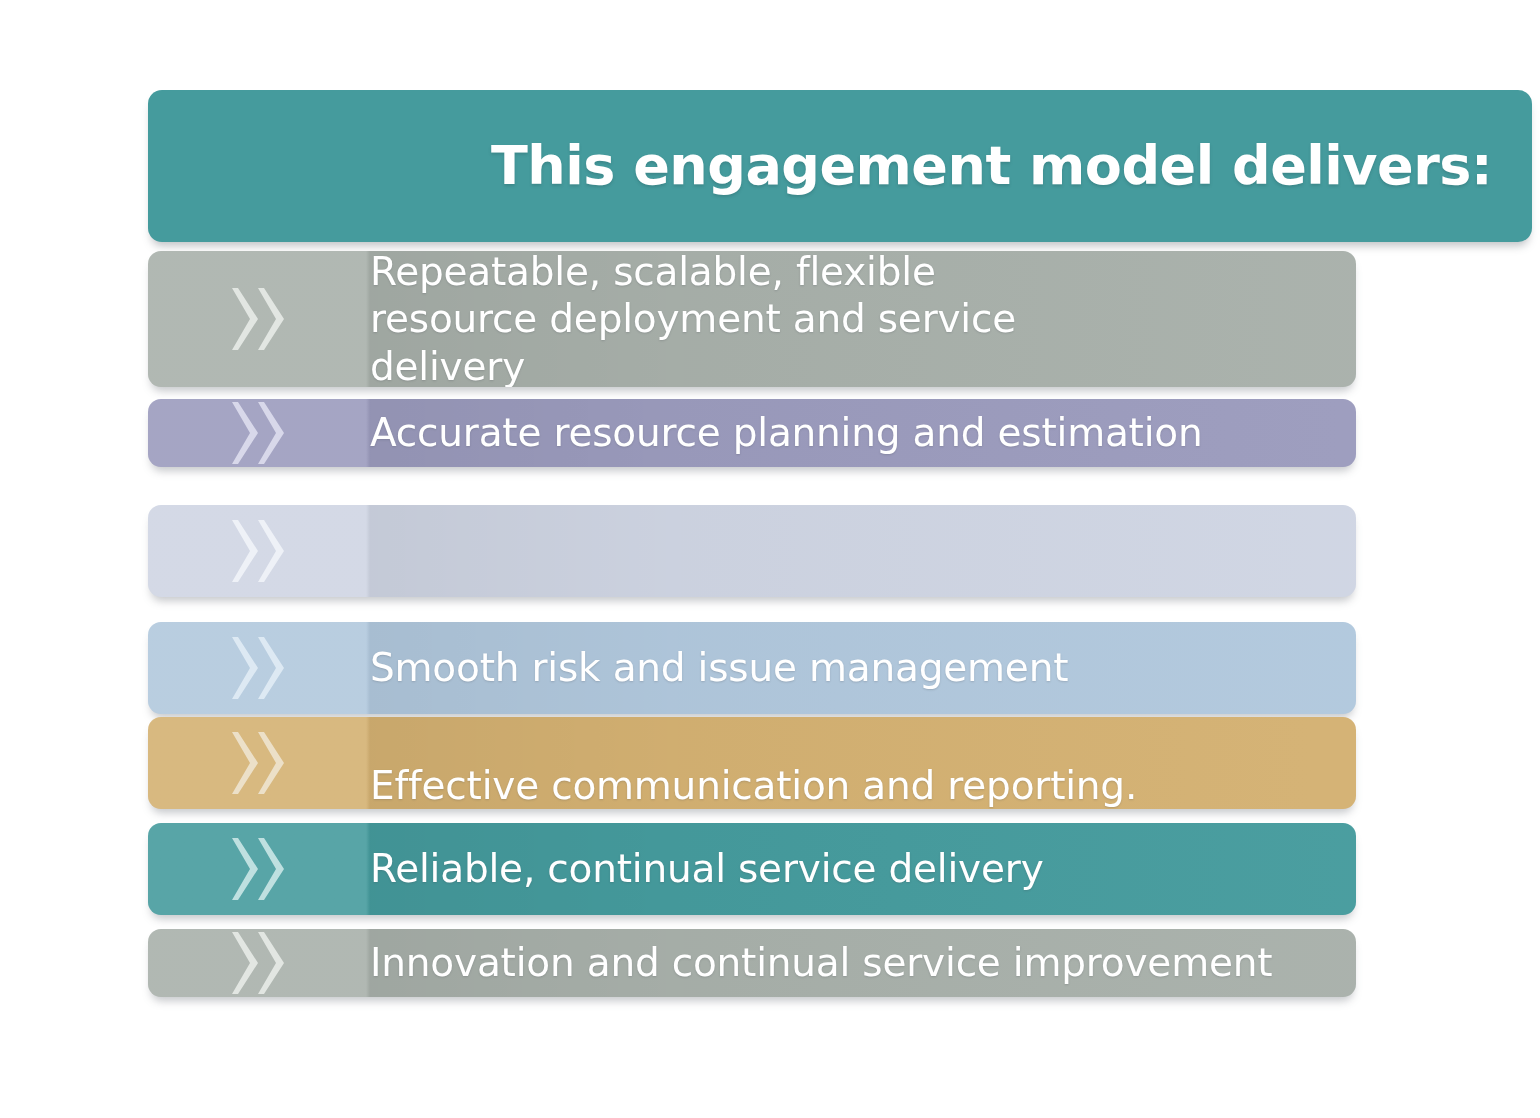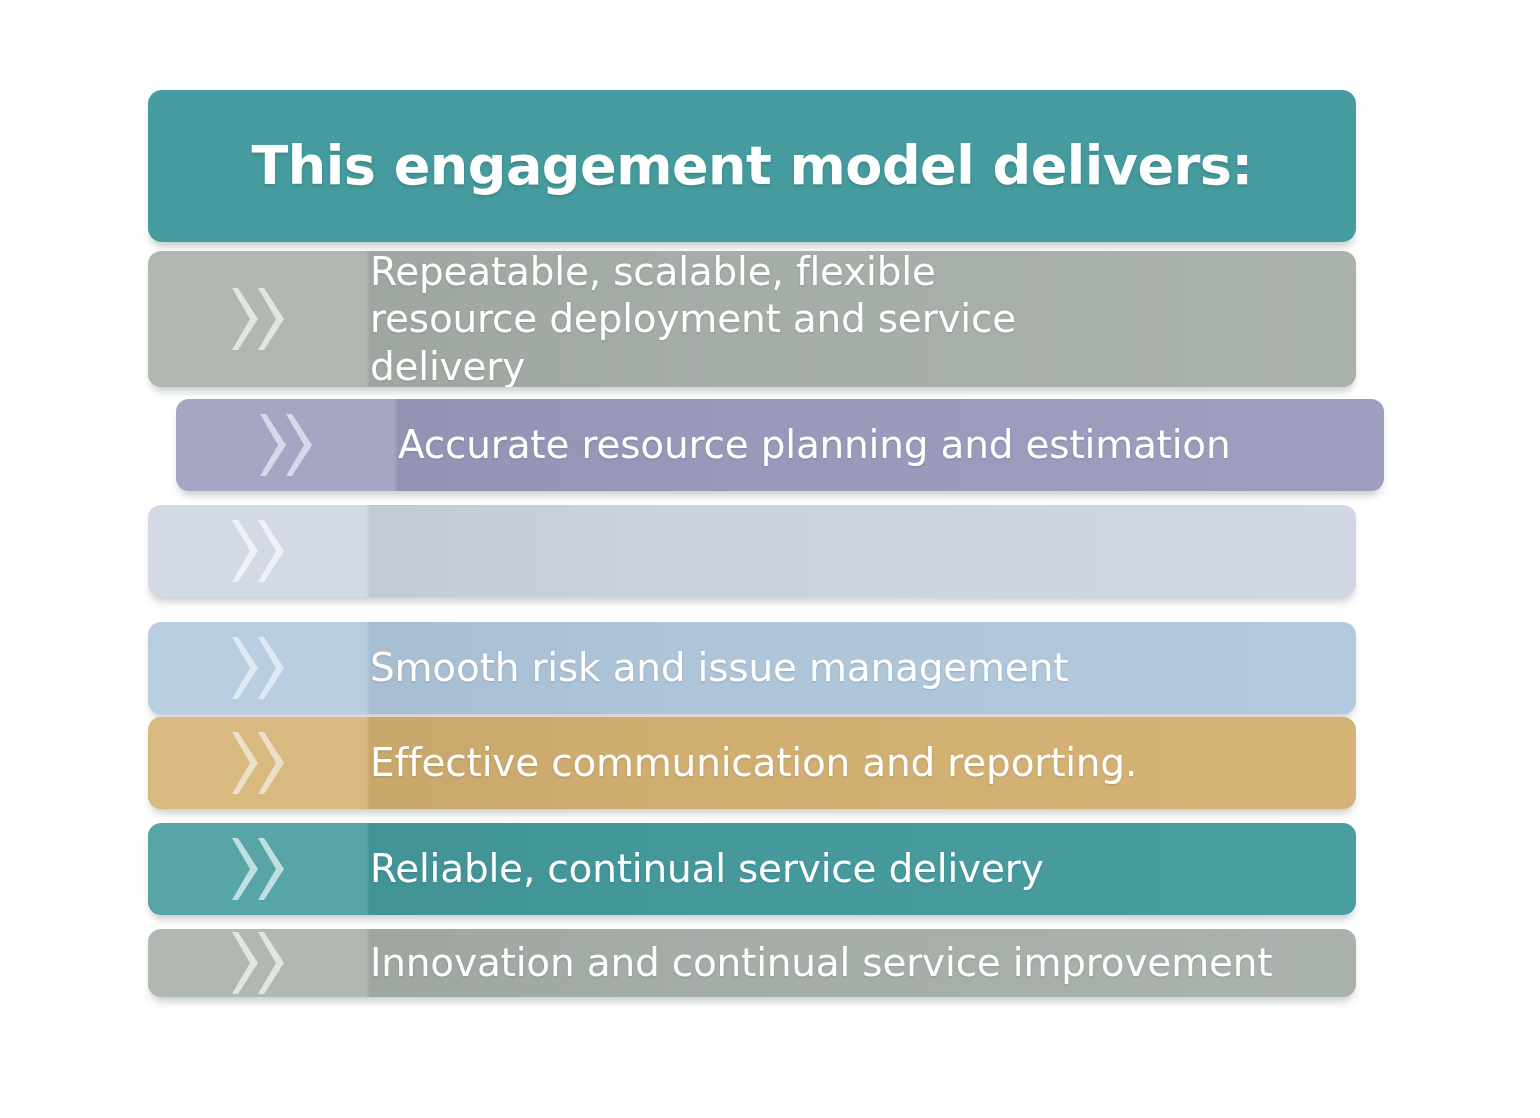--- a/index.html
+++ b/index.html
@@ -20,28 +20,28 @@
     width: 1540px;
     height: 1118px;
     background: #ffffff;
   }
 
   
   .header-bar {
     position: absolute;
     left: 148px;
     top: 90px;
-    width: 1208px;
+    width: 1384px;
     height: 152px;
     border-radius: 14px;
     background: #459b9d;
     box-shadow: 0 7px 9px -3px rgba(120,125,130,0.45);
     display: flex;
     align-items: center;
-    justify-content: center;
+    justify-content: flex-end;
     box-sizing: border-box;
     padding: 0 40px;
   }
   .header-title {
     color: #ffffff;
     font-family: "DejaVu Sans", sans-serif;
     font-size: 54px;
     font-weight: 700;
     letter-spacing: -0.5px;
     line-height: 1.1;
@@ -125,21 +125,21 @@
         <div class="icon-cell">
           <svg class="chev" width="62" height="66" viewBox="0 0 62 66">
             <path d="M4 2 L10 2 L30 33 L10 64 L4 64 L22 33 Z" fill="#e2e6e2"></path>
             <path d="M30 2 L36 2 L56 33 L36 64 L30 64 L48 33 Z" fill="#e2e6e2"></path>
           </svg>
         </div>
         <div class="text-cell">
           <div class="row-label" style="color: rgb(255, 255, 255); max-width: 740px;">Repeatable, scalable, flexible resource deployment and service delivery</div>
         </div>
       </div>
-      <div class="row" style="top: 399px; height: 92px; background: rgb(155, 155, 189); margin-left: 28px;">
+      <div class="row" style="top: 399px; height: 68px; background: rgb(155, 155, 189);">
         <div class="icon-cell">
           <svg class="chev" width="62" height="66" viewBox="0 0 62 66">
             <path d="M4 2 L10 2 L30 33 L10 64 L4 64 L22 33 Z" fill="#d8d8ea"></path>
             <path d="M30 2 L36 2 L56 33 L36 64 L30 64 L48 33 Z" fill="#d8d8ea"></path>
           </svg>
         </div>
         <div class="text-cell">
           <div class="row-label" style="color: rgb(255, 255, 255);">Accurate resource planning and estimation</div>
         </div>
       </div>
@@ -155,21 +155,21 @@
         <div class="icon-cell">
           <svg class="chev" width="62" height="66" viewBox="0 0 62 66">
             <path d="M4 2 L10 2 L30 33 L10 64 L4 64 L22 33 Z" fill="#dde9f3"></path>
             <path d="M30 2 L36 2 L56 33 L36 64 L30 64 L48 33 Z" fill="#dde9f3"></path>
           </svg>
         </div>
         <div class="text-cell">
           <div class="row-label" style="color: rgb(255, 255, 255);">Smooth risk and issue management</div>
         </div>
       </div>
-      <div class="row" style="top: 717px; height: 92px; background: rgb(212, 177, 114);">
+      <div class="row" style="top: 717px; height: 92px; background: rgb(212, 177, 114); align-items: flex-end;">
         <div class="icon-cell">
           <svg class="chev" width="62" height="66" viewBox="0 0 62 66">
             <path d="M4 2 L10 2 L30 33 L10 64 L4 64 L22 33 Z" fill="#ece0c8"></path>
             <path d="M30 2 L36 2 L56 33 L36 64 L30 64 L48 33 Z" fill="#ece0c8"></path>
           </svg>
         </div>
         <div class="text-cell">
           <div class="row-label" style="color: rgb(255, 255, 255);">Effective communication and reporting.</div>
         </div>
       </div>

